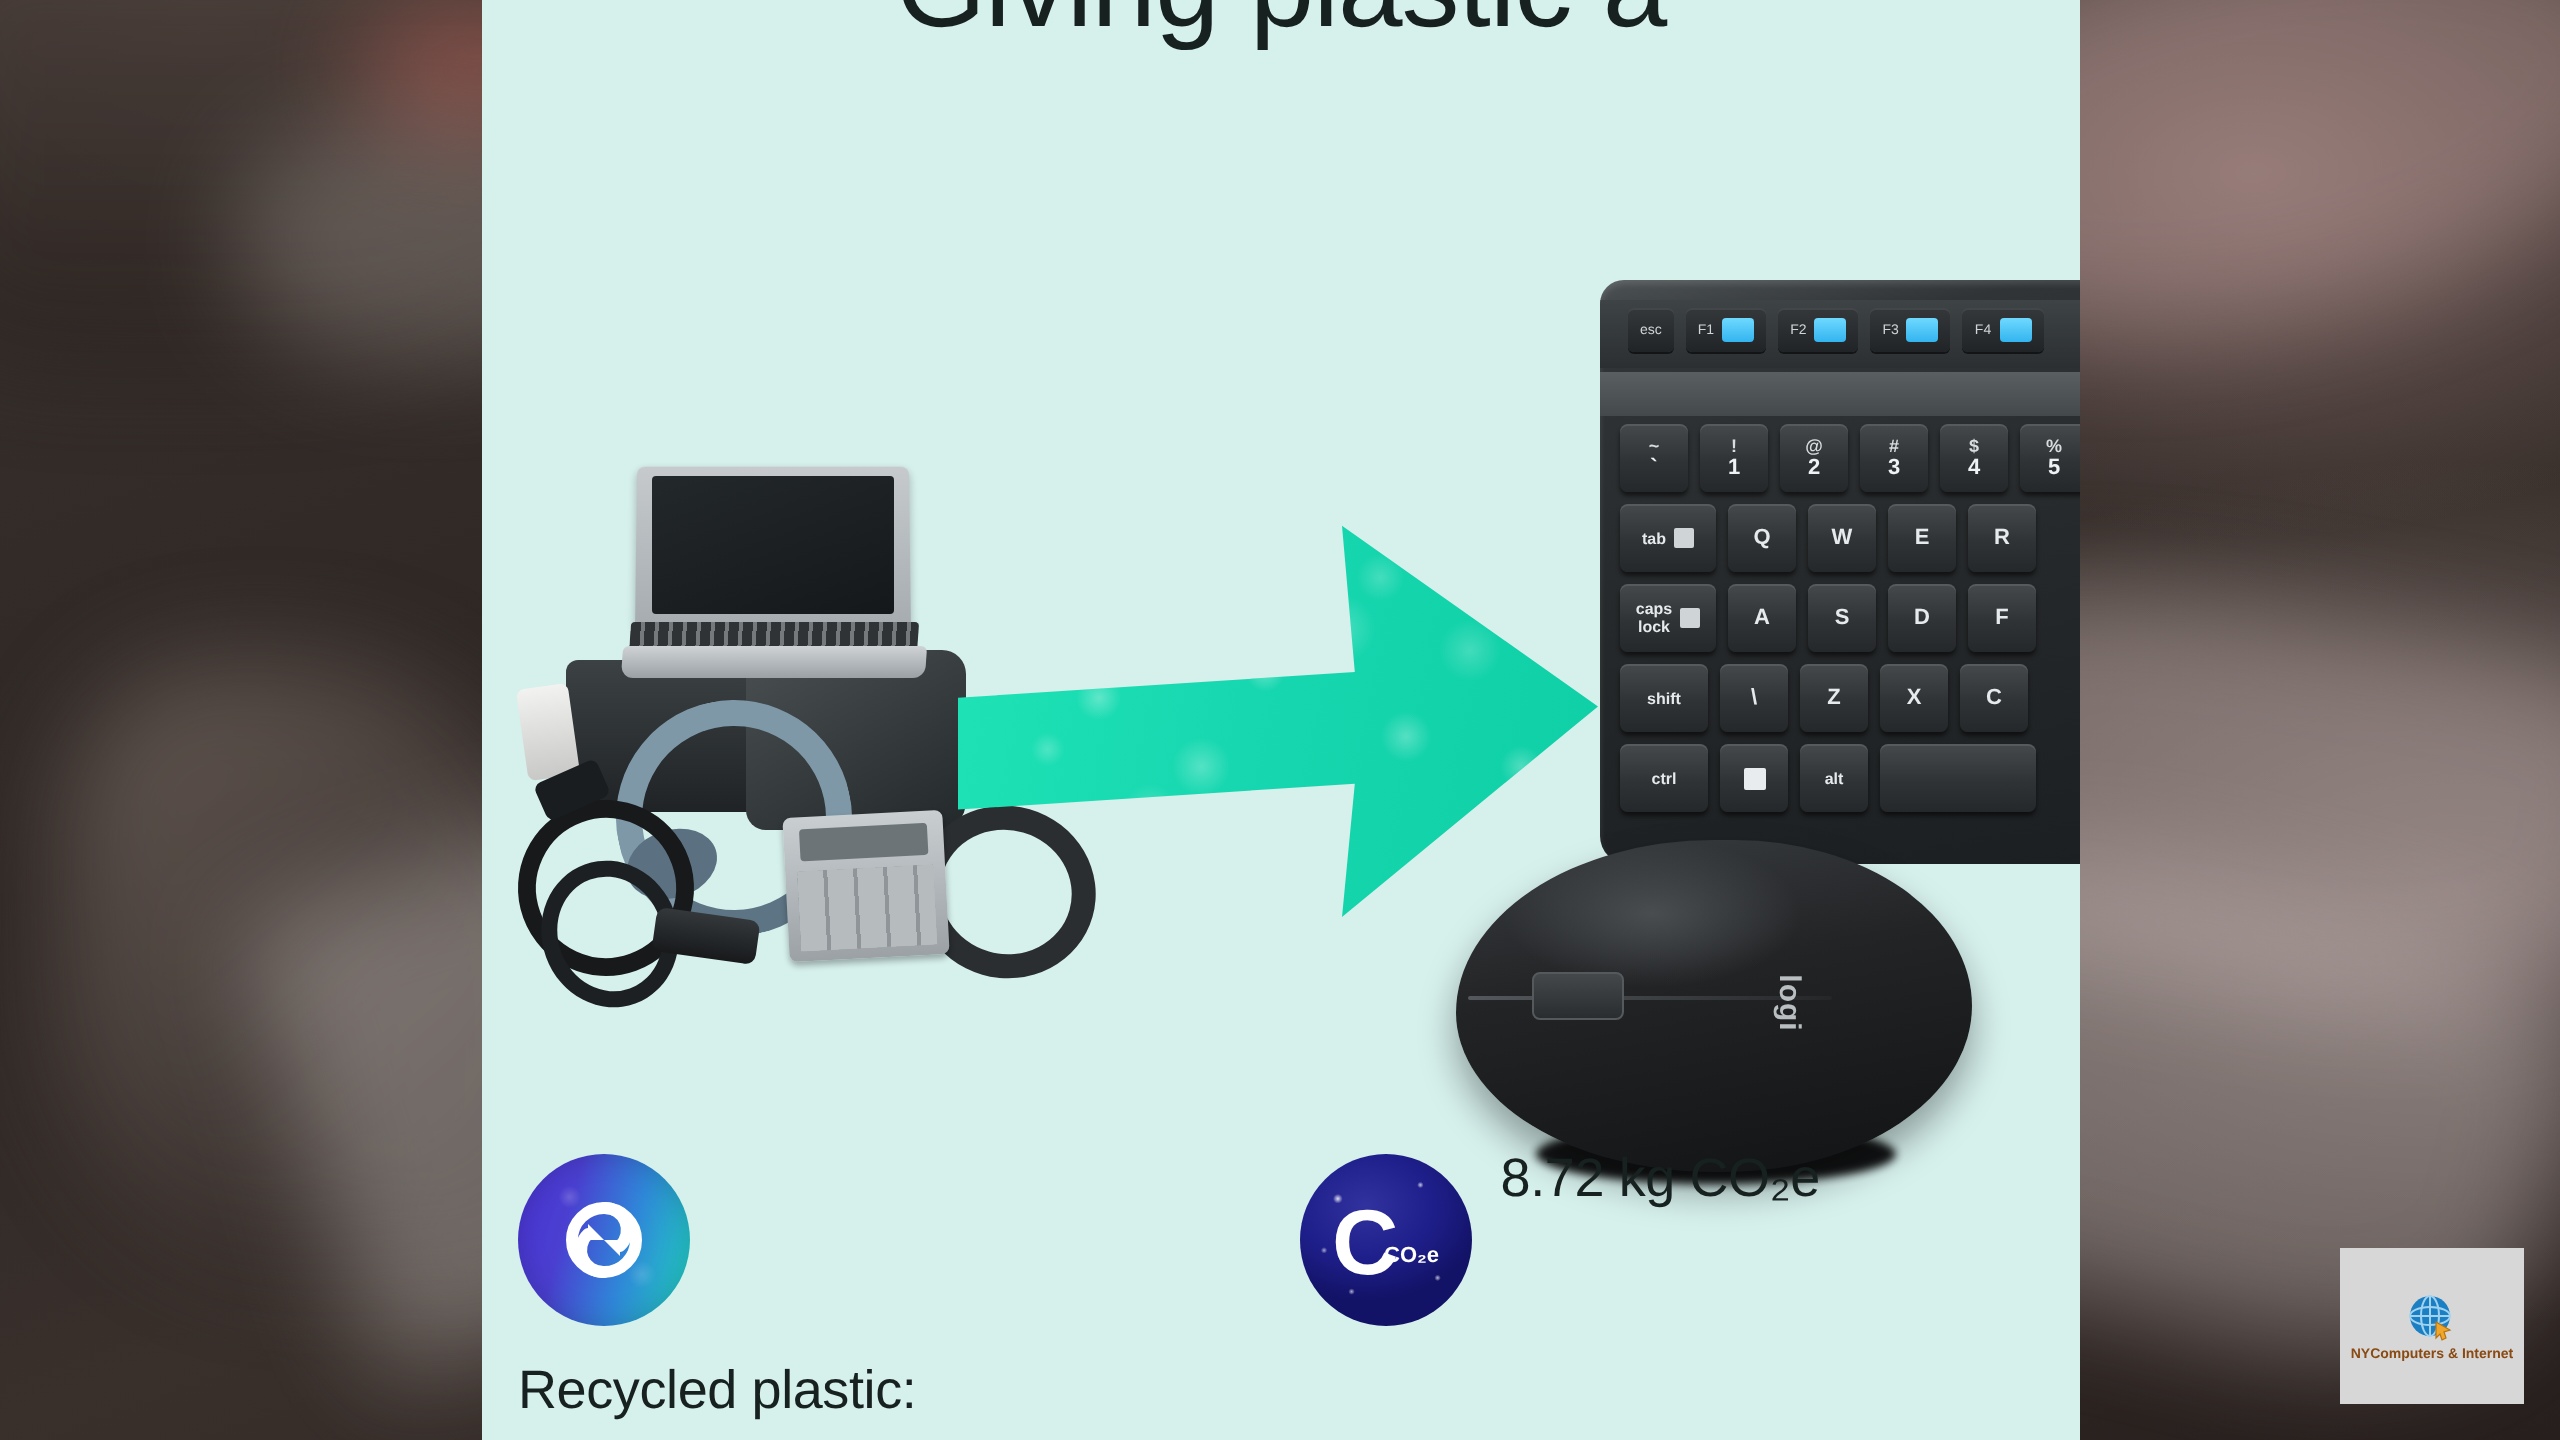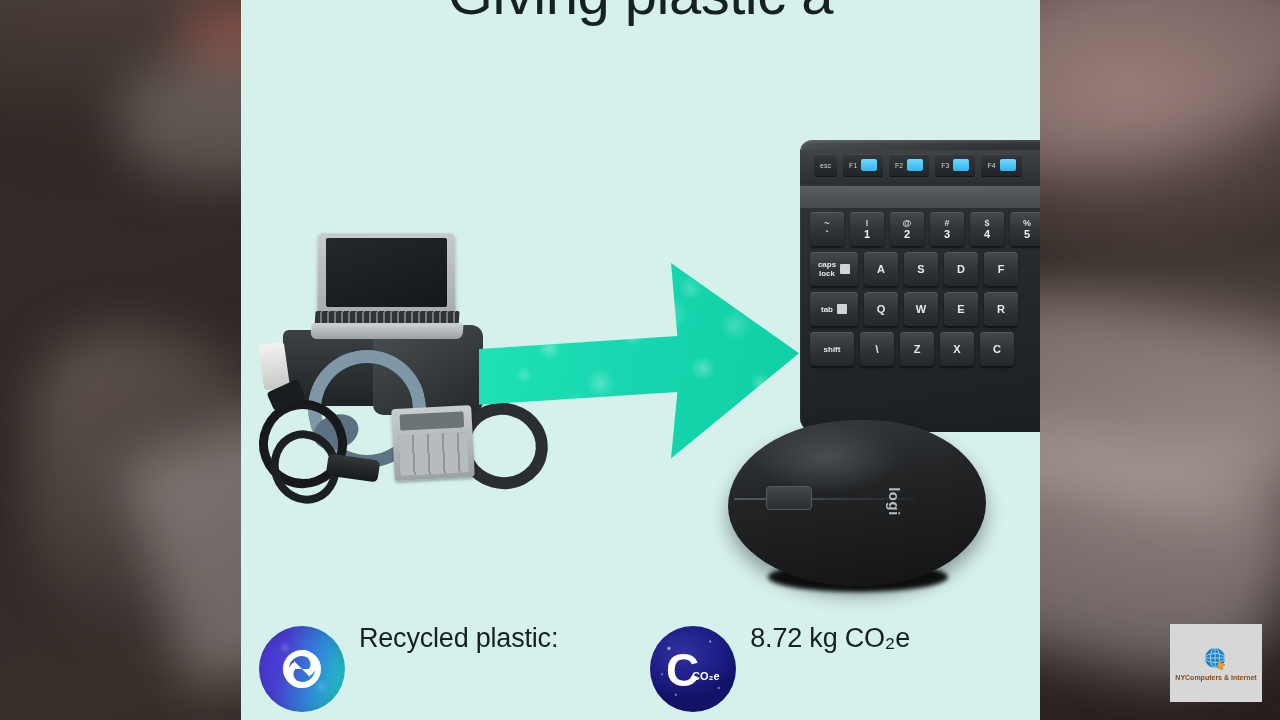--- a/index.html
+++ b/index.html
@@ -406,21 +406,21 @@
     width: 799px;
     display: flex;
     padding: 0 18px;
     box-sizing: border-box;
   }
   .stat {
     display: flex;
     align-items: flex-start;
     gap: 14px;
   }
-  .stat.first { width: 400px; }
+  .stat.first { width: 400px; flex-direction: column; }
   .stat.second { width: 380px; }
   .badge {
     flex: none;
     width: 86px;
     height: 86px;
     border-radius: 50%;
     position: relative;
     margin-top: 6px;
   }
   .badge.recycle {
@@ -583,51 +583,59 @@
             <span class="bot">4</span>
           </div>
           <div class="key num">
             <span class="top">%</span>
             <span class="bot">5</span>
           </div>
         </div>
 
         <div class="kb-row">
           <div class="key wide smalltxt">
+            <span>tab</span>
+            <span class="sq"></span>
+          </div>
+          <div class="key">Q</div>
+          <div class="key">W</div>
+          <div class="key">E</div>
+          <div class="key">R</div>
+        </div>
+
+        <div class="kb-row">
+          <div class="key wide smalltxt">
             <span class="stack">
               <span>caps</span>
               <span>lock</span>
             </span>
             <span class="sq"></span>
           </div>
           <div class="key">A</div>
           <div class="key">S</div>
           <div class="key">D</div>
           <div class="key">F</div>
-        </div>
-
-        <div class="kb-row">
-          <div class="key wide smalltxt">
-            <span>tab</span>
-            <span class="sq"></span>
-          </div>
-          <div class="key">Q</div>
-          <div class="key">W</div>
-          <div class="key">E</div>
-          <div class="key">R</div>
         </div>
 
         <div class="kb-row">
           <div class="key wide2 smalltxt">shift</div>
           <div class="key">\</div>
           <div class="key">Z</div>
           <div class="key">X</div>
           <div class="key">C</div>
         </div>
 
+        <div class="kb-row">
+          <div class="key wide2 smalltxt">ctrl</div>
+          <div class="key">
+            <span class="winlogo"></span>
+          </div>
+          <div class="key smalltxt">alt</div>
+          <div class="key space"></div>
+        </div>
       </div>
     </div>
 
     <div class="mouse">
       <div class="mouse-shadow-base"></div>
       <div class="mouse-body">
         <div class="mouse-split"></div>
         <div class="mouse-wheel"></div>
         <div class="mouse-logo">logi</div>
       </div>

